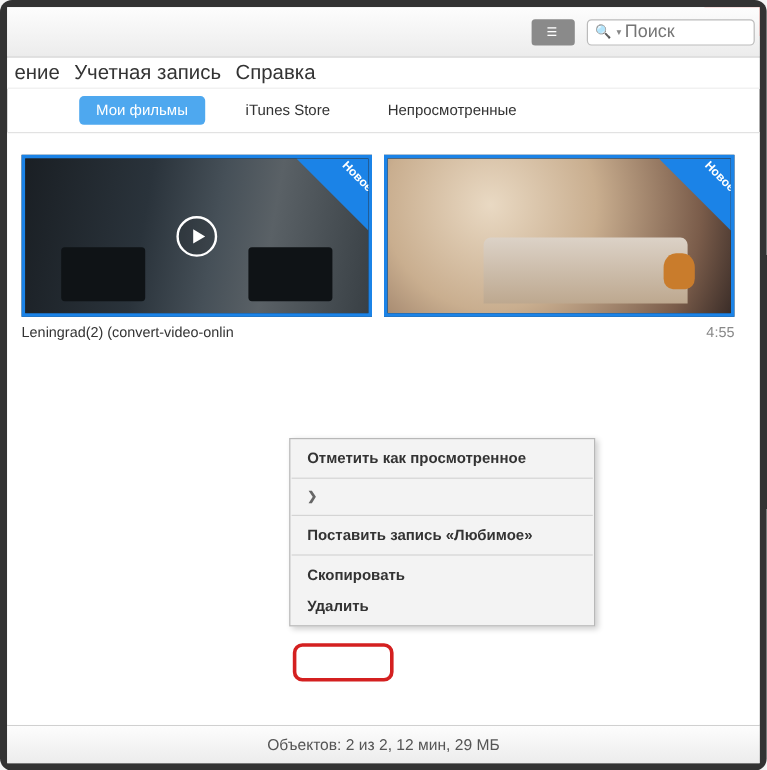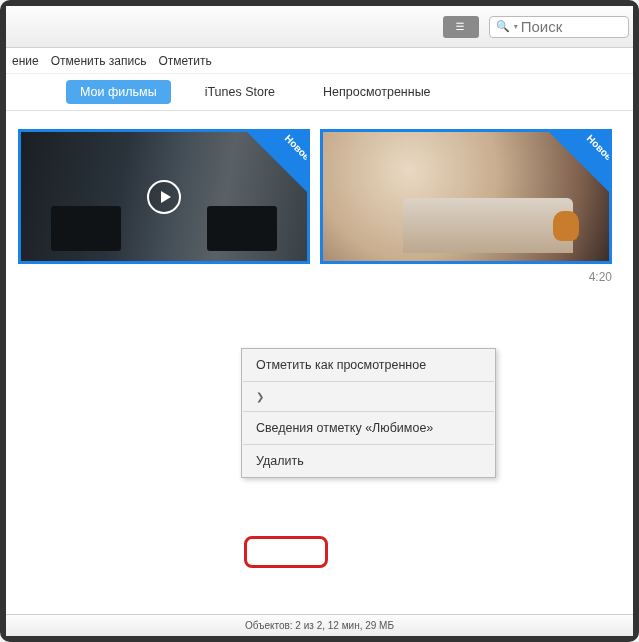--- a/index.html
+++ b/index.html
@@ -17,51 +17,51 @@
   .search-box .mag { font-size: 11px; color: #888; margin-right: 4px; }
   .search-box .caret { font-size: 8px; color: #888; margin-right: 3px; }
   .search-box input { border: none; outline: none; font-size: 15px; width: 100%; color: #333; }
   .winctrls { position: absolute; right: 0; top: 0; display: flex; }
   .winctrls div { width: 34px; height: 24px; display: flex; align-items: center; justify-content: center; font-size: 12px; color: #333; }
   .winctrls .min { font-weight: bold; }
   .winctrls .max { font-size: 10px; }
   .winctrls .close { background: #d0453b; color: #fff; width: 46px; font-size: 14px; }
 
   
-  .menubar { height: 26px; background: #fff; display: flex; align-items: center; padding: 0 6px; gap: 12px; font-size: 12px; color: #333; border-bottom: 1px solid #eee; }
+  .menubar { height: 26px; background: #fff; display: flex; align-items: center; padding: 0 6px; gap: 12px; font-size: 17px; color: #333; border-bottom: 1px solid #eee; }
   .menubar span { cursor: default; }
 
   
   .tabsbar { height: 36px; display: flex; align-items: center; gap: 20px; padding: 0 60px; }
   .tab { padding: 5px 14px; border-radius: 4px; font-size: 12.5px; color: #333; cursor: default; }
   .tab.active { background: #4ea8ef; color: #fff; }
 
   
   .content { flex: 1; background: #fff; border-top: 1px solid #e2e2e2; padding: 18px 12px 0 12px; position: relative; overflow: hidden; }
   .movies-row { display: flex; gap: 10px; }
   .movie-card { width: 292px; display: flex; flex-direction: column; }
   .thumb { width: 292px; height: 135px; border: 3px solid #1b83e7; position: relative; overflow: hidden; background: #222; }
   .badge { position: absolute; top: 0; right: 0; width: 0; height: 0; border-top: 60px solid #1b83e7; border-left: 60px solid transparent; }
   .badge-text { position: absolute; top: 10px; right: -6px; transform: rotate(45deg); color: #fff; font-size: 10px; font-weight: bold; }
   .playbtn { position: absolute; top: 50%; left: 50%; transform: translate(-50%,-50%); width: 34px; height: 34px; border: 2px solid #fff; border-radius: 50%; display: flex; align-items: center; justify-content: center; background: rgba(0,0,0,0.15); }
   .playbtn::after { content: ""; border-left: 10px solid #fff; border-top: 6px solid transparent; border-bottom: 6px solid transparent; margin-left: 3px; }
   .movie-meta { display: flex; justify-content: space-between; margin-top: 6px; font-size: 12px; color: #333; }
   .movie-meta .dur { color: #888; }
 
   
-  .ctxmenu { position: absolute; top: 237px; left: 235px; width: 255px; background: #f3f3f3; border: 1px solid #b8b8b8; box-shadow: 2px 2px 5px rgba(0,0,0,0.2); font-size: 12.5px; color: #333; padding: 3px 0; }
+  .ctxmenu { position: absolute; top: 254px; left: 235px; width: 255px; background: #f3f3f3; border: 1px solid #b8b8b8; box-shadow: 2px 2px 5px rgba(0,0,0,0.2); font-size: 12.5px; color: #333; padding: 3px 0; font-weight: bold; }
   .ctxmenu .item { padding: 6px 14px; display: flex; justify-content: space-between; align-items: center; cursor: default; }
   .ctxmenu .sep { height: 1px; background: #d4d4d4; margin: 3px 1px; }
   .ctxmenu .arrow { color: #666; font-size: 10px; }
 
   
   .highlight-box { position: absolute; top: 425px; left: 238px; width: 84px; height: 32px; border: 3px solid #d42020; border-radius: 8px; box-shadow: 0 0 0 2px rgba(255,255,255,0.5) inset; pointer-events: none; }
 
   
-  .statusbar { height: 22px; background: linear-gradient(#fdfdfd,#ececec); border-top: 1px solid #d0d0d0; display: flex; align-items: center; justify-content: center; font-size: 10px; color: #555; }
+  .statusbar { height: 32px; background: linear-gradient(#fdfdfd,#ececec); border-top: 1px solid #d0d0d0; display: flex; align-items: center; justify-content: center; font-size: 13px; color: #555; }
 
   
   .thumb1-bg { position: absolute; inset: 0; background: linear-gradient(100deg, #1a1f24 0%, #2a333b 35%, #465058 55%, #5a6166 70%, #394045 100%); }
   .thumb1-bg::before { content: ""; position: absolute; left: 30px; bottom: 10px; width: 70px; height: 45px; background: #0f1316; border-radius: 3px; }
   .thumb1-bg::after { content: ""; position: absolute; right: 30px; bottom: 10px; width: 70px; height: 45px; background: #0f1316; border-radius: 3px; }
   .thumb2-bg { position: absolute; inset: 0; background: radial-gradient(circle at 30% 30%, #e9d9c3 0%, #c9ae8f 40%, #7a5c4a 80%, #3b2d28 100%); }
   .thumb2-bg::before { content: ""; position: absolute; left: 80px; bottom: 8px; width: 170px; height: 55px; background: linear-gradient(#dcd2c7,#bda88f); border-radius: 6px 6px 0 0; }
   .thumb2-bg::after { content: ""; position: absolute; right: 30px; bottom: 20px; width: 26px; height: 30px; background: #c97c2c; border-radius: 40% 40% 30% 30%; }
 </style>
 </head>
@@ -85,69 +85,76 @@
         <div class="search-box">
           <span class="mag">🔍</span>
           <span class="caret">▾</span>
           <input type="text" placeholder="Поиск" style="">
         </div>
       </div>
     </div>
 
     <div class="menubar">
       <span>ение</span>
-      <span>Отменить запись</span>
-      <span>Отметить</span>
+      <span>Учетная запись</span>
+      <span>Справка</span>
     </div>
 
     <div class="tabsbar">
       <div class="tab active">Мои фильмы</div>
       <div class="tab">iTunes Store</div>
       <div class="tab">Непросмотренные</div>
     </div>
 
     <div class="content">
       <div class="movies-row">
 
         <div class="movie-card">
           <div class="thumb">
             <div class="thumb1-bg"></div>
             <div class="playbtn"></div>
             <div class="badge"></div>
             <div class="badge-text">Новое</div>
           </div>
+          <div class="movie-meta">
+            <span>Leningrad(2)  (convert-video-onlin</span>
+            <span class="dur"></span>
+          </div>
         </div>
 
         <div class="movie-card">
           <div class="thumb">
             <div class="thumb2-bg"></div>
             <div class="badge"></div>
             <div class="badge-text">Новое</div>
           </div>
           <div class="movie-meta">
             <span></span>
-            <span class="dur">4:20</span>
+            <span class="dur">4:55</span>
           </div>
         </div>
 
       </div>
 
       <div class="ctxmenu">
         <div class="item">
             <span>Отметить как просмотренное</span>
           </div>
         <div class="sep"></div>
         <div class="item">
           <span class="arrow">❯</span>
         </div>
         <div class="sep"></div>
         <div class="item">
-            <span>Сведения отметку «Любимое»</span>
+            <span>Поставить запись «Любимое»</span>
           </div>
         <div class="sep"></div>
+        <div class="item">
+            <span>Скопировать</span>
+          </div>
         <div class="item">
             <span>Удалить</span>
           </div>
       </div>
 
       <div class="highlight-box"></div>
     </div>
 
     <div class="statusbar">
       <span>Объектов: 2 из 2, 12 мин, 29 МБ</span>

